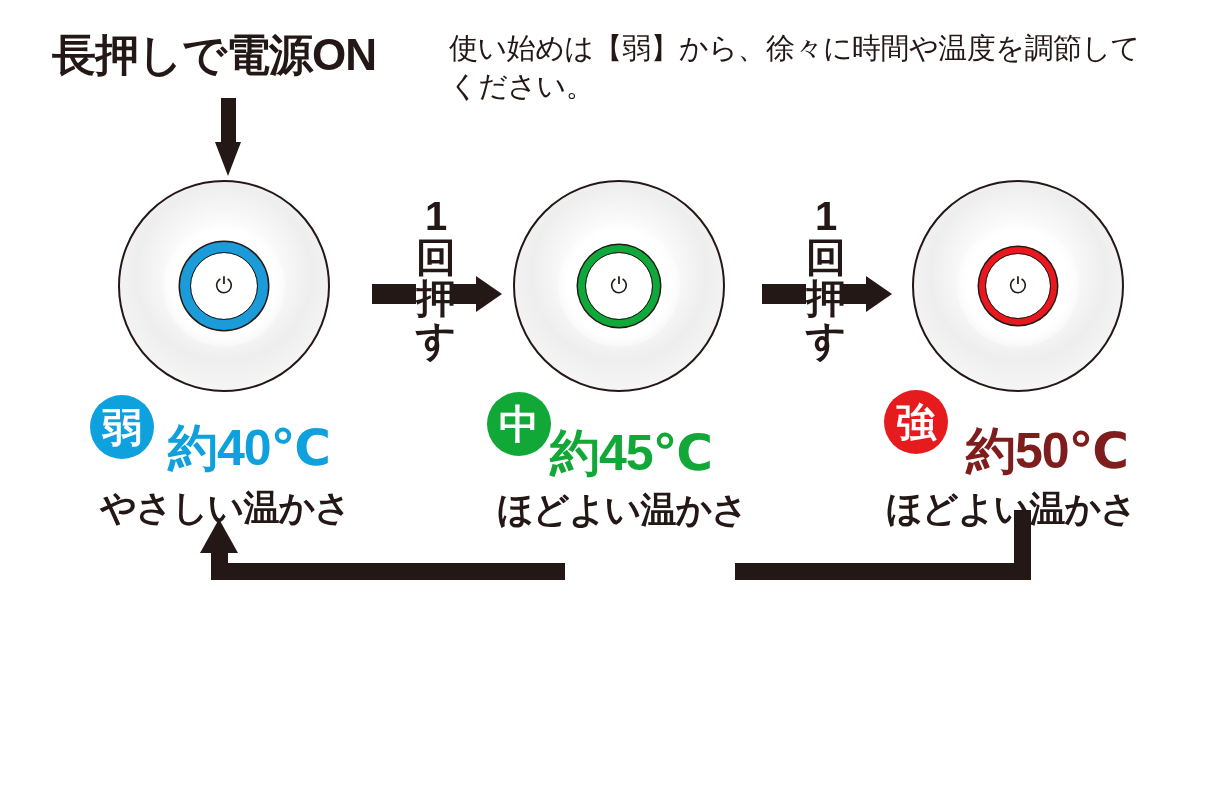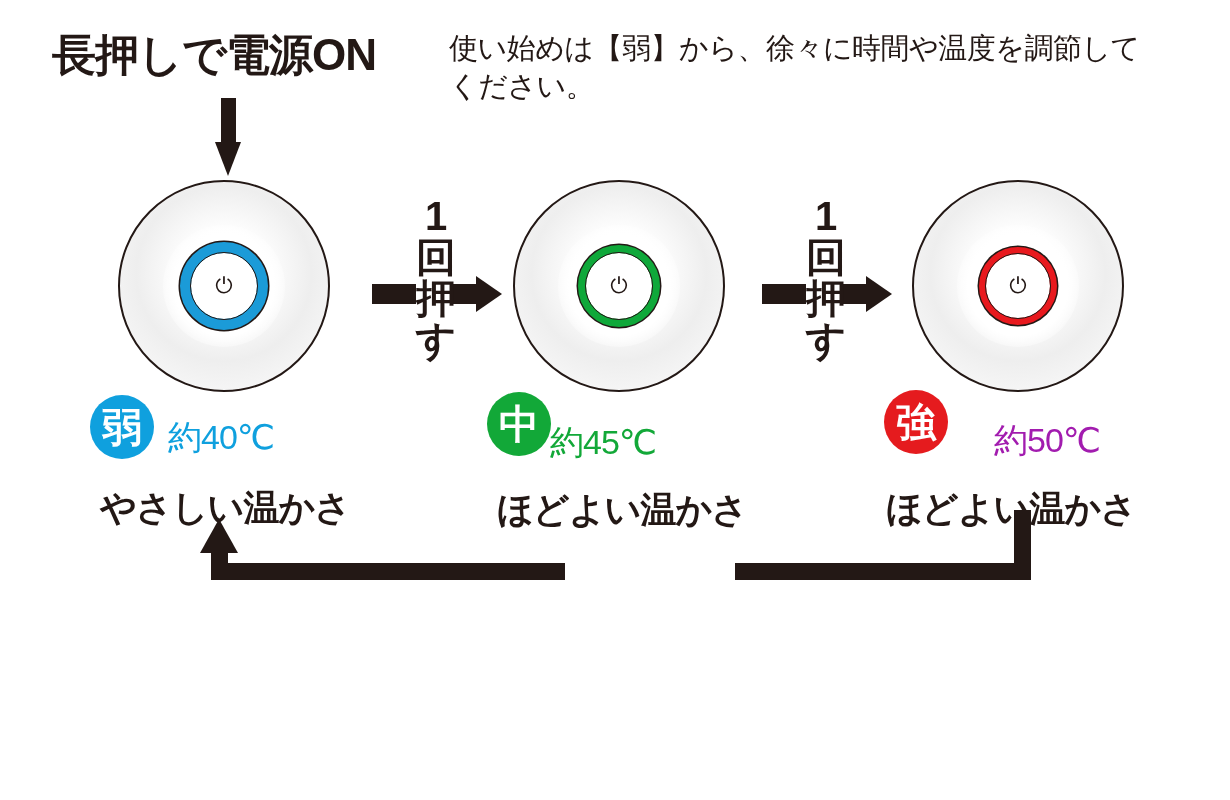--- a/index.html
+++ b/index.html
@@ -163,22 +163,22 @@
     color: #ffffff;
     font-size: 40px;
     font-weight: bold;
     display: flex;
     align-items: center;
     justify-content: center;
     line-height: 1;
   }
   .temp {
     position: absolute;
-    font-size: 34px;
-    font-weight: normal;
+    font-size: 50px;
+    font-weight: bold;
     white-space: nowrap;
     letter-spacing: -1px;
   }
   .desc {
     position: absolute;
     font-size: 36px;
     font-weight: bold;
     color: #231815;
     white-space: nowrap;
     letter-spacing: -1px;
@@ -333,21 +333,21 @@
 
   <div class="device" style="left:912px; top:180px;">
     <div class="glow"></div>
     <div class="ring" style="width:78px; height:78px; border:7px solid #E8191E; outline:1.5px solid #231815; outline-offset:-7.5px; box-shadow:0 0 0 1.5px #231815;">
       <span class="pwr">⏻</span>
     </div>
   </div>
 
   <div class="label-group">
     <div class="badge" style="left:884px; top:390px; background:#E51B1E;">強</div>
-    <div class="temp" style="left:994px; top:418px; color:#a21caf;">約50℃</div>
+    <div class="temp" style="left:966px; top:418px; color:#7f1d1d;">約50℃</div>
     <div class="desc" style="left:886px; top:476px;">ほどよい温かさ</div>
   </div>
 
   <div>
     <div class="loop-v-right"></div>
     <div class="loop-h-right"></div>
     <div class="loop-h-left"></div>
     <div class="loop-v-left"></div>
     <div class="loop-up-head"></div>
   </div>

